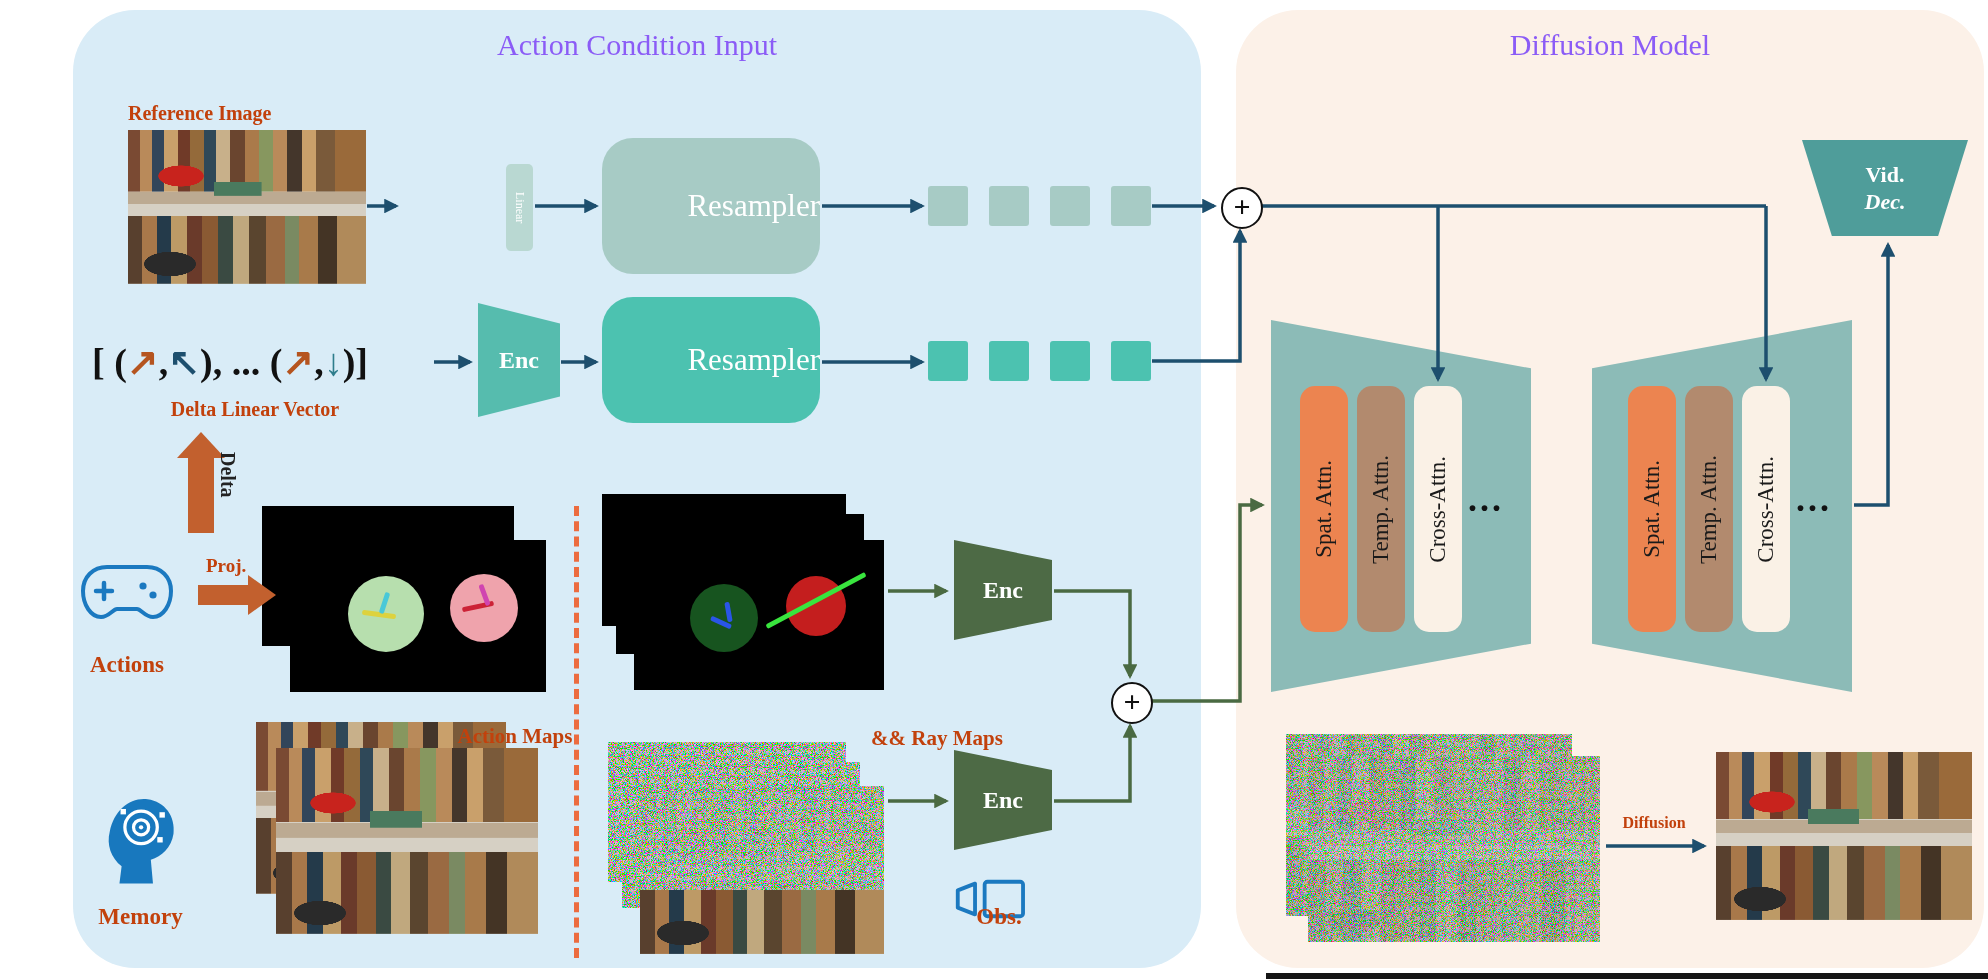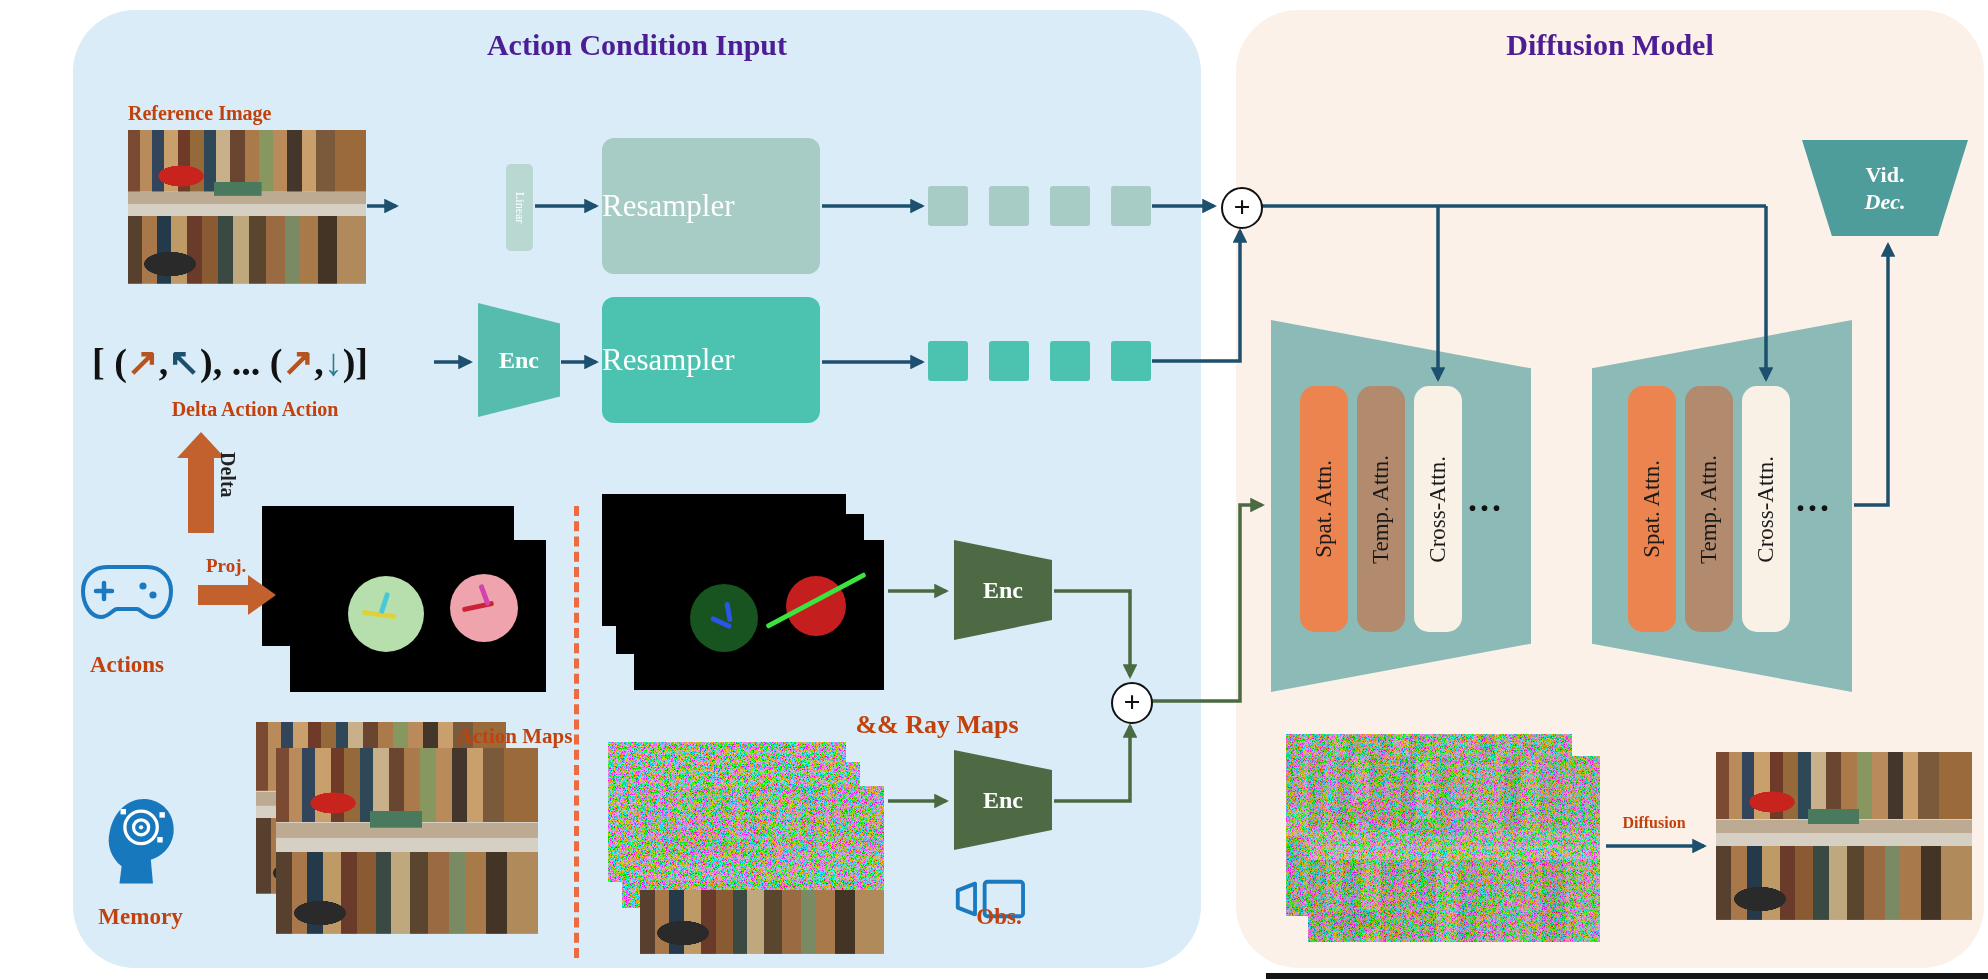--- a/index.html
+++ b/index.html
@@ -2,28 +2,28 @@
 <html><head>
 <meta charset="utf-8">
 <style>
   html,body{margin:0;padding:0;background:#ffffff;}
   #canvas{position:relative;width:1988px;height:980px;background:#ffffff;overflow:hidden;
           font-family:"Liberation Serif",serif;color:#111;}
   .abs{position:absolute;}
   .panel{position:absolute;border-radius:62px;}
   .panel-left{left:73px;top:10px;width:1128px;height:958px;background:#d9ecf7;}
   .panel-right{left:1236px;top:10px;width:748px;height:958px;background:#fcf1e8;}
-  .panel-title{position:absolute;font-size:30px;font-weight:bold;text-align:center;color:#4c1d95;z-index:3;}
+  .panel-title{position:absolute;font-size:30px;font-weight:normal;text-align:center;color:#8b5cf6;z-index:3;}
   .lbl{position:absolute;font-weight:bold;color:#c2410c;z-index:4;}
   .center{text-align:center;}
   
   .trap-r{position:absolute;display:flex;align-items:center;justify-content:center;z-index:2;
           clip-path:polygon(0 0,100% 20%,100% 80%,0 100%);}
-  .rounded-block{position:absolute;display:flex;align-items:center;justify-content:flex-start;
-          border-radius:12px;z-index:2;}
+  .rounded-block{position:absolute;display:flex;align-items:center;justify-content:flex-end;
+          border-radius:31px;z-index:2;}
   .tok{position:absolute;width:40px;height:40px;border-radius:3px;z-index:2;}
   .plus-circle{position:absolute;width:38px;height:38px;border-radius:50%;background:#fff;
           border:2.5px solid #111;display:flex;align-items:center;justify-content:center;z-index:6;}
   .plus-circle span{font-size:30px;font-weight:bold;line-height:1;margin-top:-3px;}
   .frame{position:absolute;background:#000;z-index:2;overflow:hidden;}
   .photo{position:absolute;z-index:2;overflow:hidden;
     background-color:#d6d0c4;
     background-image:
       radial-gradient(closest-side,#c8231d 0 80%,rgba(0,0,0,0) 82%),
       linear-gradient(#4a7a5e,#4a7a5e),
@@ -110,21 +110,21 @@
     <span class="tk">[ (</span>
     <span class="tk tk-o">↗</span>
     <span class="tk">,</span>
     <span class="tk tk-n">↖</span>
     <span class="tk">), ... (</span>
     <span class="tk tk-o">↗</span>
     <span class="tk">,</span>
     <span class="tk tk-t">↓</span>
     <span class="tk">)]</span>
   </div>
-  <div class="lbl center" style="left:130px;top:398px;width:250px;font-size:20px;">Delta Action Action</div>
+  <div class="lbl center" style="left:130px;top:398px;width:250px;font-size:20px;">Delta Linear Vector</div>
 
   <div class="trap-r" style="left:478px;top:303px;width:82px;height:114px;background:#56bcae;clip-path:polygon(0 0,100% 18%,100% 82%,0 100%);">
     <span class="white" style="font-size:24px;font-weight:bold;">Enc</span>
   </div>
 
   <div class="rounded-block" style="left:602px;top:297px;width:218px;height:126px;background:#4cc2b0;">
     <span class="white" style="font-size:31px;">Resampler</span>
   </div>
 
   <div class="tok" style="left:928px;top:341px;background:#4cc2b0;"></div>
@@ -164,21 +164,21 @@
   <div class="frame" style="left:616px;top:514px;width:248px;height:140px;"></div>
   <div class="frame" style="left:634px;top:540px;width:250px;height:150px;">
     <div class="circle" style="left:56px;top:44px;width:68px;height:68px;background:#17541f;"></div>
     <div class="bar" style="left:76px;top:80px;width:22px;height:5px;background:#2a55e8;transform:rotate(24deg);"></div>
     <div class="bar" style="left:92px;top:62px;width:5px;height:20px;background:#2a55e8;transform:rotate(-10deg);"></div>
     <div class="circle" style="left:152px;top:36px;width:60px;height:60px;background:#c41e1e;"></div>
     <div class="bar" style="left:126px;top:58px;width:112px;height:5px;background:#39e53e;transform:rotate(-28deg);"></div>
   </div>
 
   <div class="lbl center" style="left:410px;top:724px;width:210px;font-size:21px;">Action Maps</div>
-  <div class="lbl center" style="left:842px;top:710px;width:190px;font-size:26px;">&amp;&amp; Ray Maps</div>
+  <div class="lbl center" style="left:842px;top:726px;width:190px;font-size:21px;">&amp;&amp; Ray Maps</div>
 
   <div class="trap-r" style="left:954px;top:540px;width:98px;height:100px;background:#4d6a45;">
     <span class="white" style="font-size:24px;font-weight:bold;">Enc</span>
   </div>
   <div class="trap-r" style="left:954px;top:750px;width:98px;height:100px;background:#4d6a45;">
     <span class="white" style="font-size:24px;font-weight:bold;">Enc</span>
   </div>
 
   <div class="plus-circle" style="left:1111px;top:682px;">
     <span>+</span>

